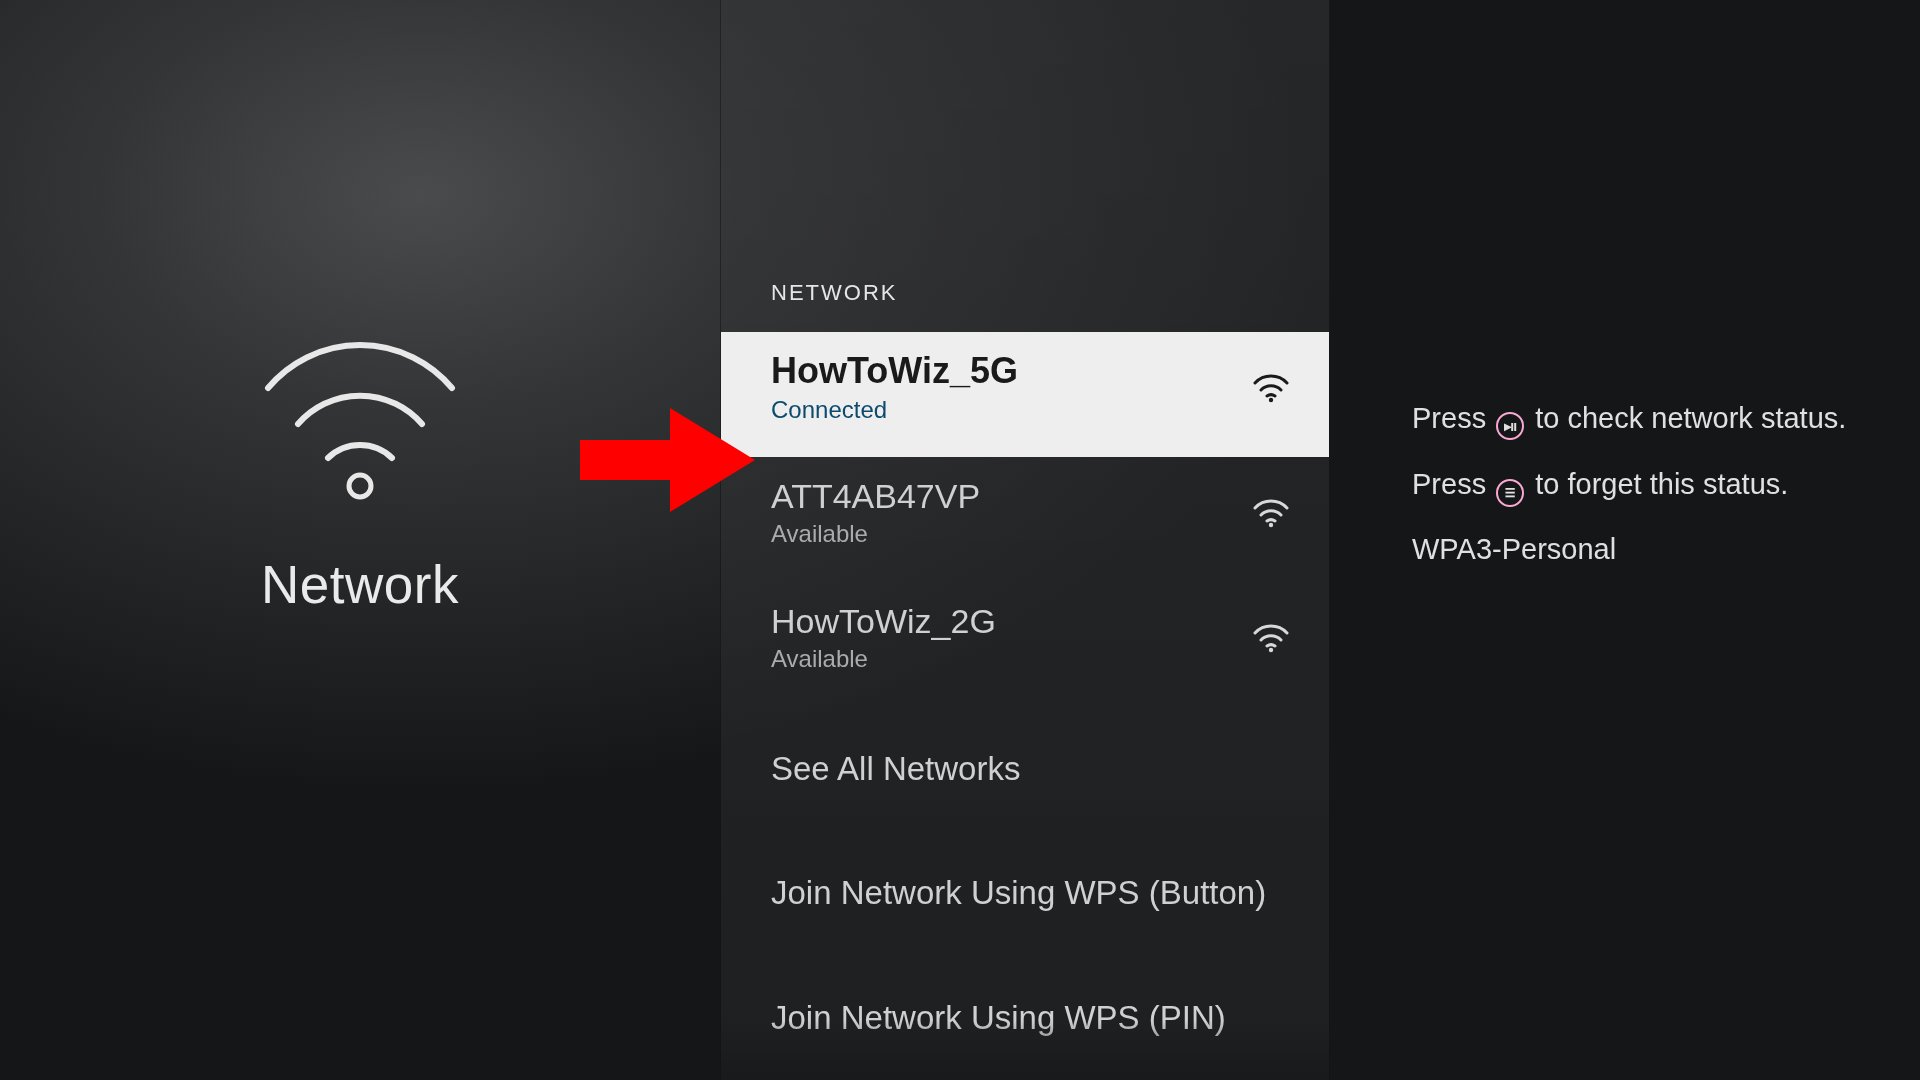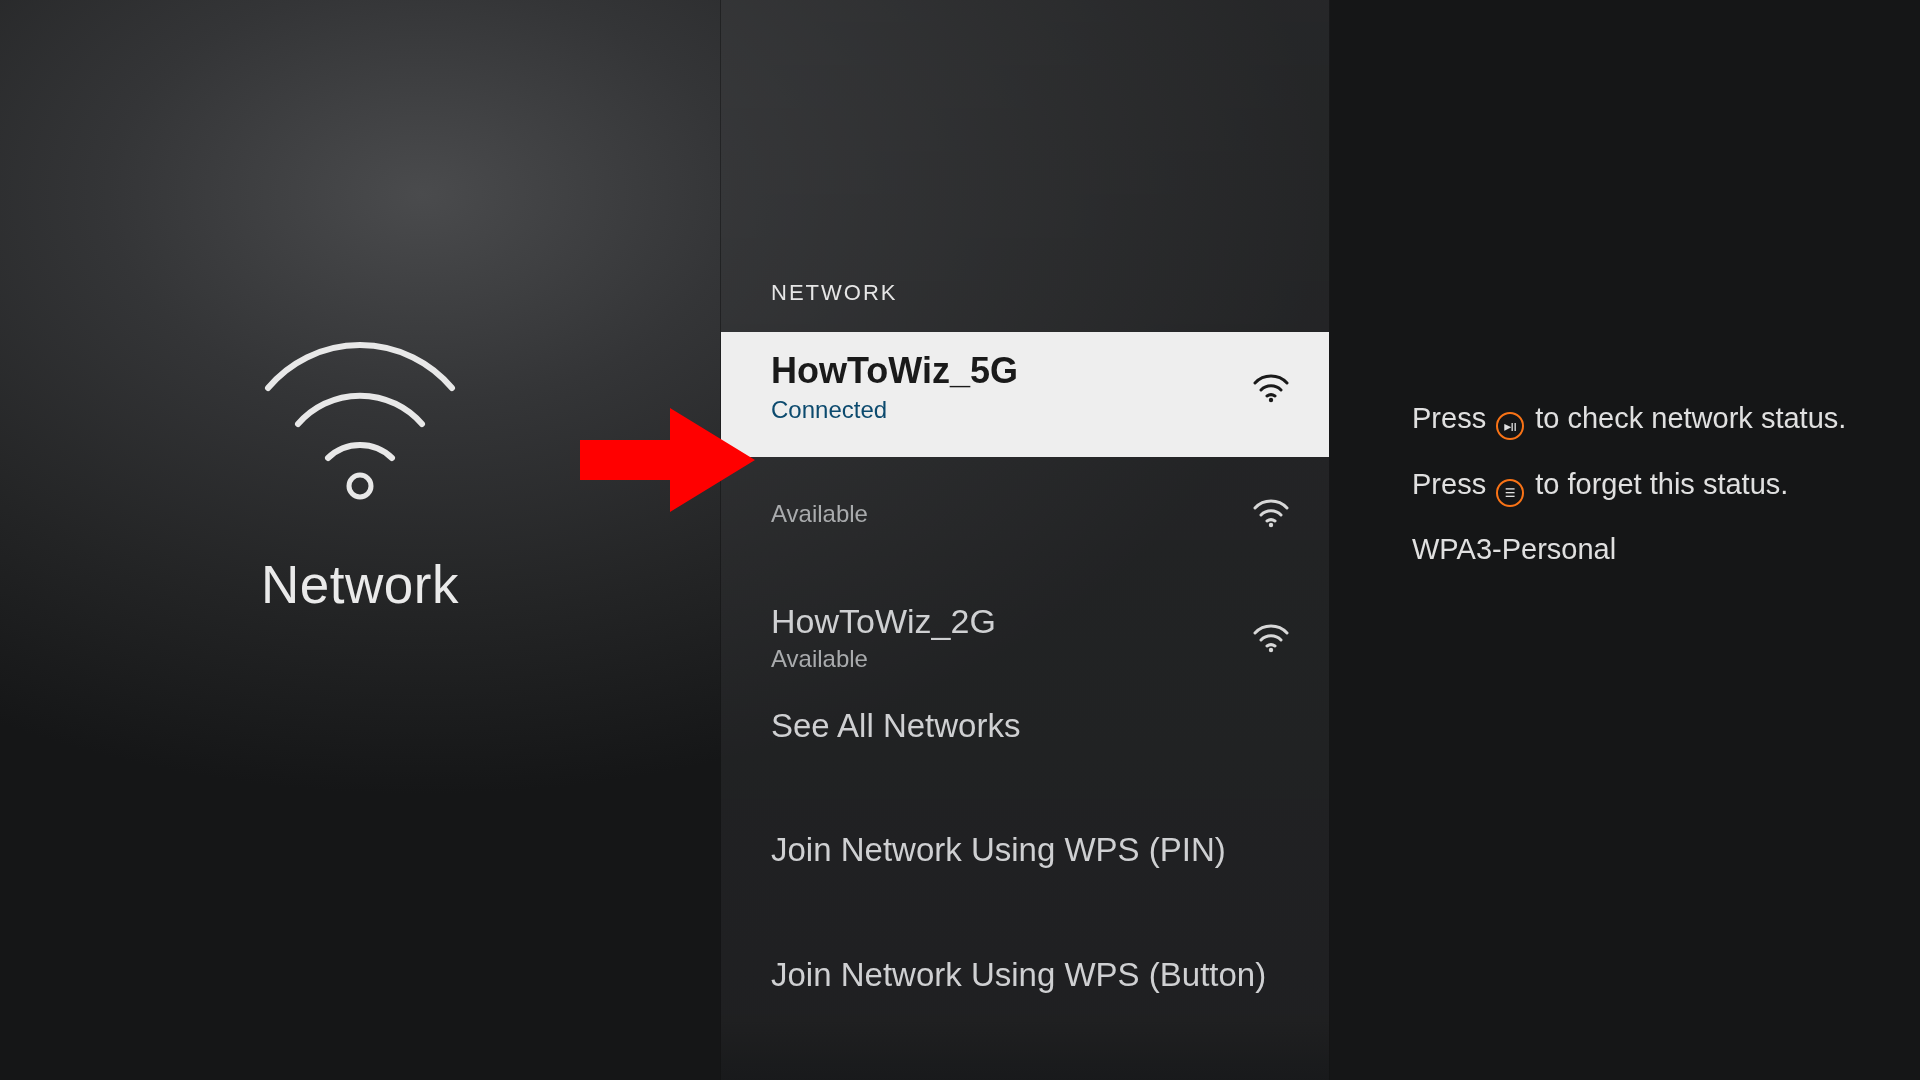--- a/index.html
+++ b/index.html
@@ -73,20 +73,21 @@
     }
     .row.selected {
       background: #eeeeee;
     }
     .row.selected .name { color: #1a1a1a; font-weight: 600; font-size: 36px; }
     .row.selected .status { color: #0c4a6e; }
     .row .wifi-small { flex: 0 0 auto; margin-left: 16px; }
     .row .wifi-small svg { display: block; }
     .row-simple {
       display: flex;
+      align-items: center;
       padding: 0 50px;
       height: 128px;
     }
     .row-simple .name {
       font-size: 33px;
       font-weight: 400;
       color: #cfd0d2;
       white-space: nowrap;
       overflow: hidden;
     }
@@ -109,27 +110,27 @@
       line-height: 1.25;
       margin-bottom: 26px;
       color: #e0e0e0;
     }
     .hint .inline-icon {
       display: inline-flex;
       align-items: center;
       justify-content: center;
       width: 28px;
       height: 28px;
-      border: 2px solid #f97316;
+      border: 2px solid #f9a8d4;
       border-radius: 50%;
       font-size: 14px;
       line-height: 1;
       vertical-align: -3px;
       margin: 0 3px 0 2px;
-      font-weight: 400;
+      font-weight: 700;
       letter-spacing: -1px;
       color: #e0e0e0;
     }
     .hint .inline-icon.menu {
       font-size: 12px;
       letter-spacing: 0;
     }
     .sec-label {
       font-size: 29px;
       color: #e0e0e0;
@@ -183,20 +184,21 @@
           <path d="M10 19 A14 14 0 0 1 30 19"></path>
           <path d="M16 25 A7 7 0 0 1 24 25"></path>
         </g>
         <circle cx="20" cy="29" r="2.2" fill="#1a1a1a"></circle>
       </svg>
     </div>
   </div>
 
   <div class="row">
     <div class="text-wrap">
+      <div class="name">ATT4AB47VP</div>
       <div class="status">Available</div>
     </div>
     <div class="wifi-small">
       <svg width="40" height="32" viewBox="0 0 40 32">
         <g fill="none" stroke="#d8d8d8" stroke-width="3" stroke-linecap="round">
           <path d="M4 12 A22 22 0 0 1 36 12"></path>
           <path d="M10 19 A14 14 0 0 1 30 19"></path>
           <path d="M16 25 A7 7 0 0 1 24 25"></path>
         </g>
         <circle cx="20" cy="29" r="2.2" fill="#d8d8d8"></circle>
@@ -219,25 +221,25 @@
         <circle cx="20" cy="29" r="2.2" fill="#d8d8d8"></circle>
       </svg>
     </div>
   </div>
 
   <div class="row-simple">
     <div class="name">See All Networks</div>
   </div>
 
   <div class="row-simple">
+    <div class="name">Join Network Using WPS (Button)</div>
+  </div>
+
+  <div class="row-simple">
     <div class="name">Join Network Using WPS (PIN)</div>
-  </div>
-
-  <div class="row-simple">
-    <div class="name">Join Network Using WPS (Button)</div>
   </div>
 
   <div class="mask-bottom"></div>
 </div>
 
 <div class="right-pane">
   <div class="hint">
     <span>Press </span><span class="inline-icon">▸ıı</span><span> to check network status.</span>
   </div>
   <div class="hint">

